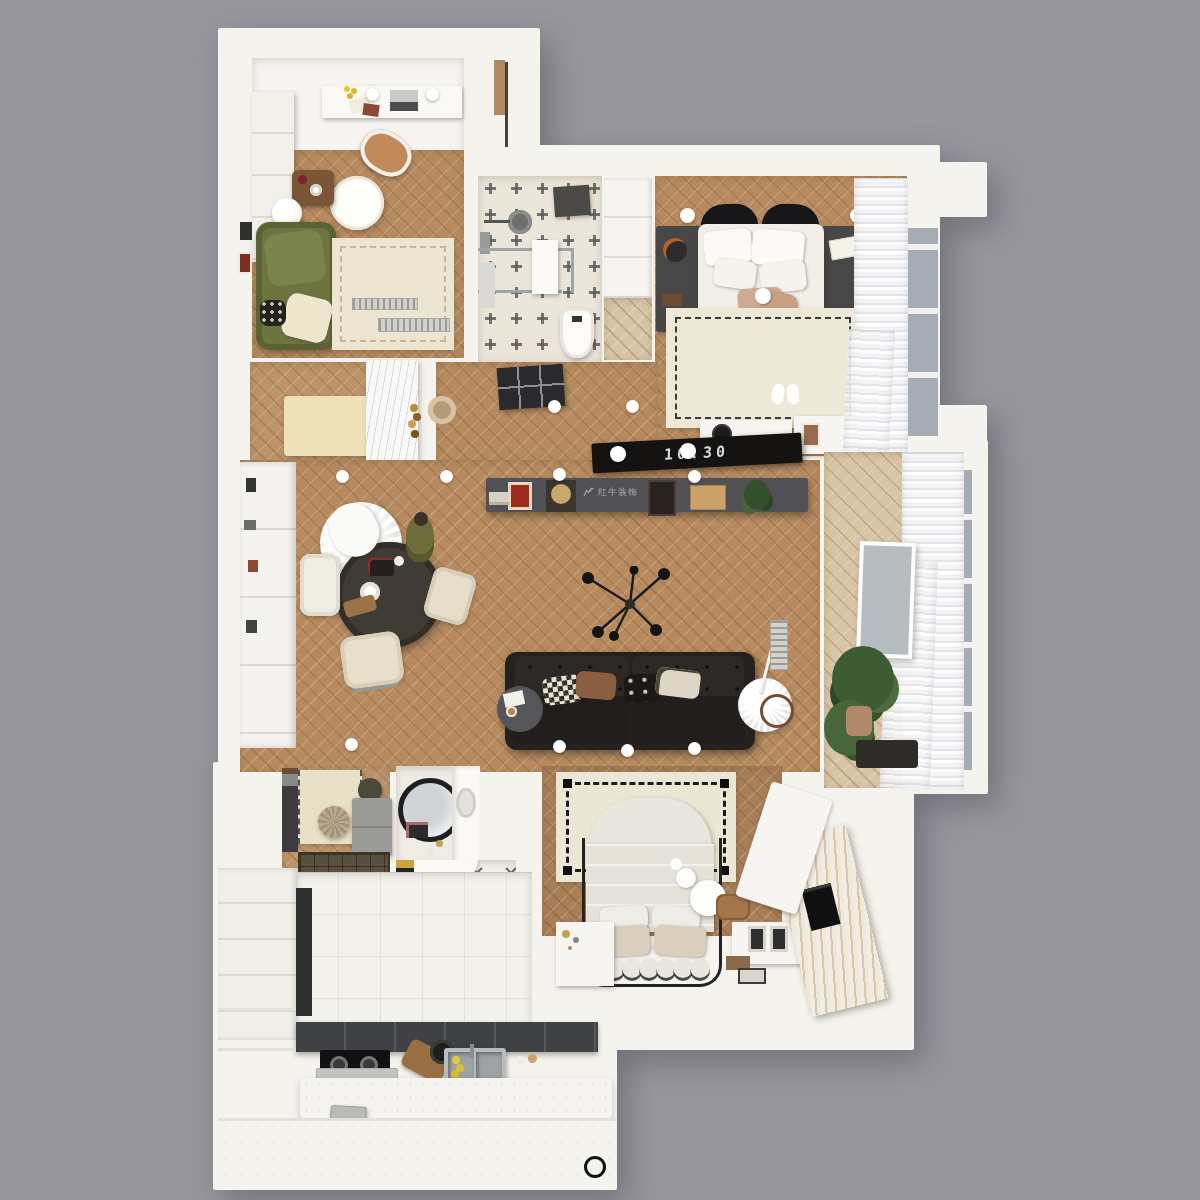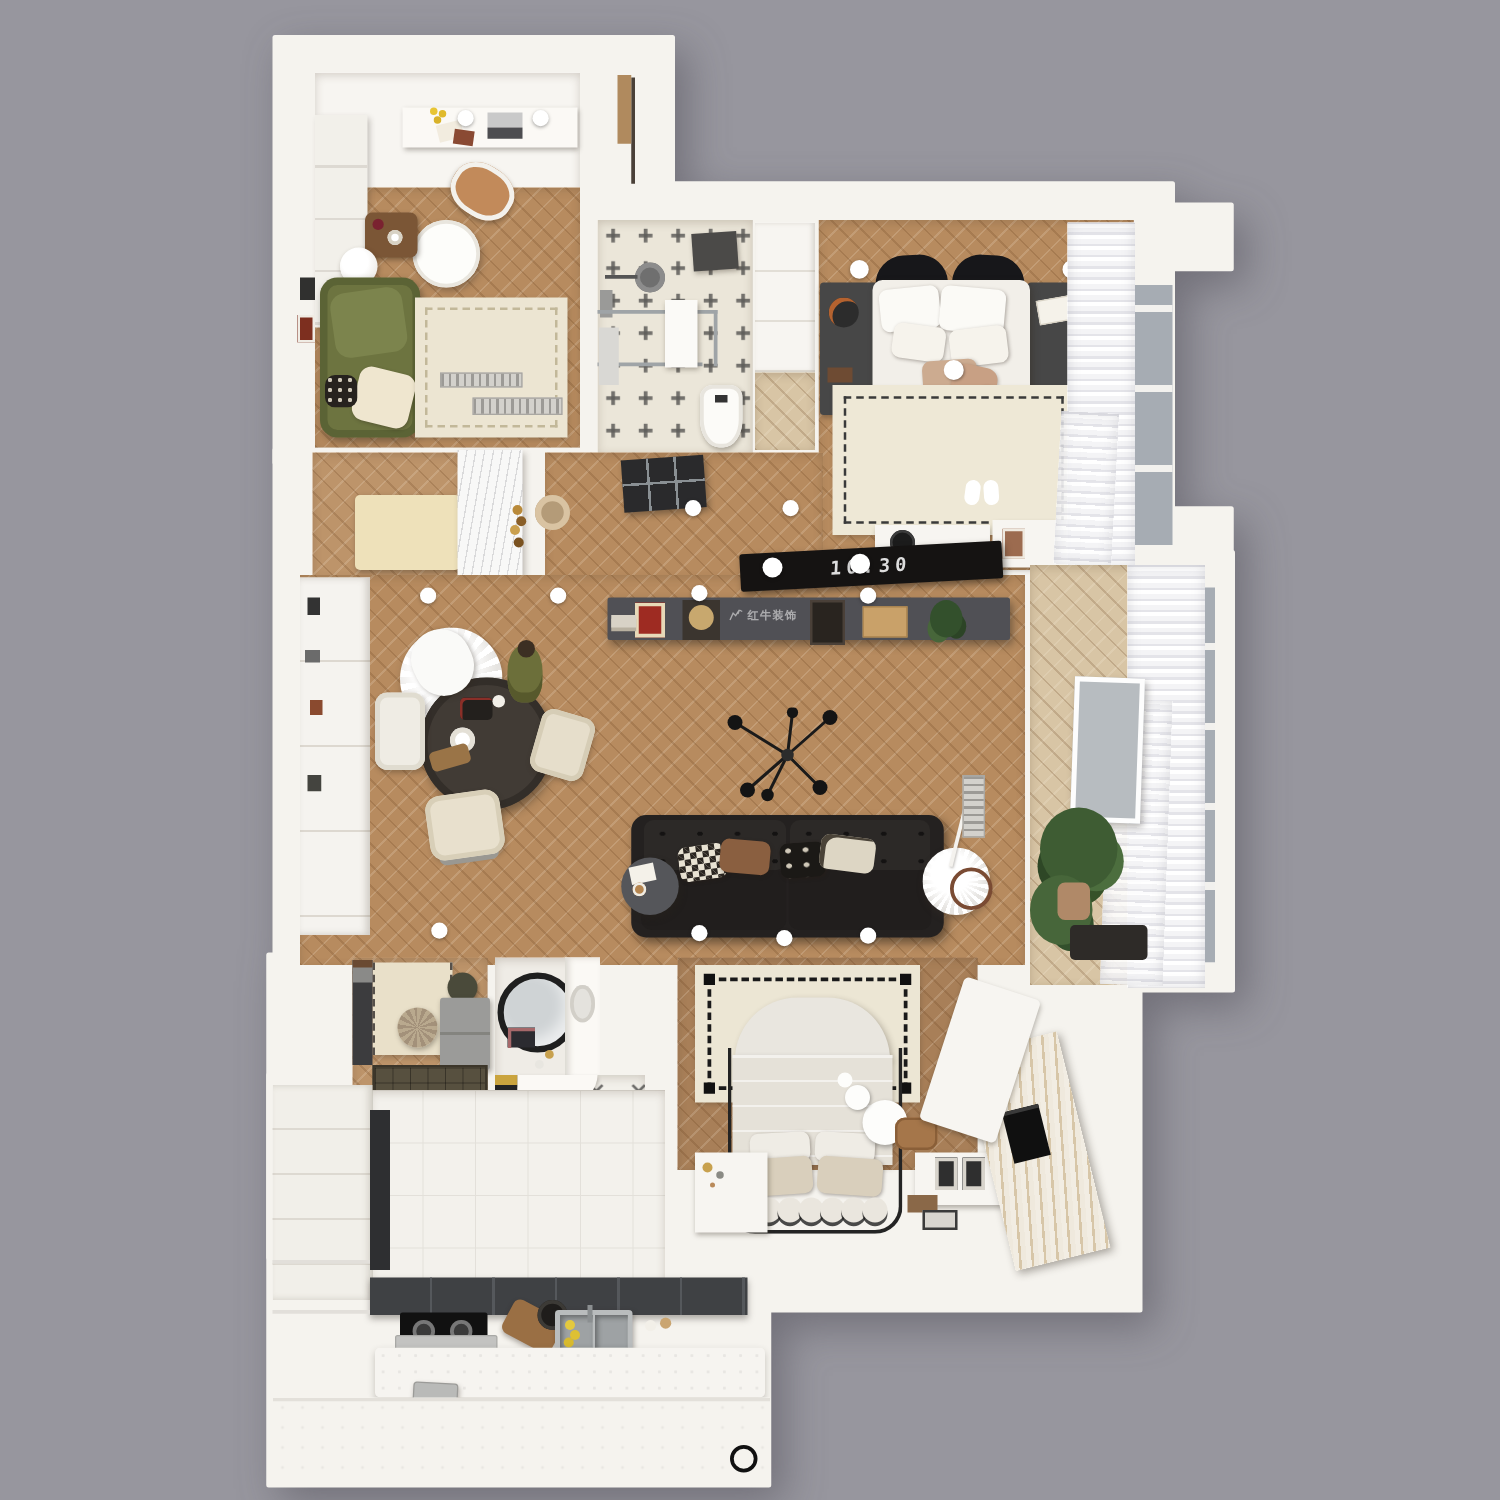--- a/index.html
+++ b/index.html
@@ -32,21 +32,21 @@
   .white{background:#f7f5f1}
   .sh{box-shadow:1px 2px 4px rgba(50,40,30,.35);}
   .pleat{background:
      radial-gradient(circle at 42% 38%, #ffffff 0 34%, rgba(255,255,255,0) 62%),
      repeating-conic-gradient(#ffffff 0 8deg,#e6e4e1 8deg 16deg);
      border-radius:50%;box-shadow:1px 3px 6px rgba(60,50,40,.35);}
   .pillow{border-radius:7px;box-shadow:1px 1px 3px rgba(40,30,20,.35);}
   #tv-time{font-family:"DejaVu Sans Mono",monospace;font-weight:bold;color:#ddd;
      font-size:15px;letter-spacing:4px;transform:skewX(-6deg);}
   #logo{display:flex;align-items:flex-start;gap:3px;color:rgba(245,245,245,.55);
-     font-size:9px;letter-spacing:1px;white-space:nowrap;font-weight:bold;}
+     font-size:9px;letter-spacing:1px;white-space:nowrap;}
 </style>
 </head>
 <body>
 
 <div id="stage" style="background: rgb(151, 150, 158);">
 
 <svg width="0" height="0" style="position:absolute">
   <defs>
     <pattern id="plusPat" width="26" height="26" patternUnits="userSpaceOnUse">
       <rect x="11" y="7" width="3" height="11" fill="#2f2f2f" opacity=".85"></rect>

